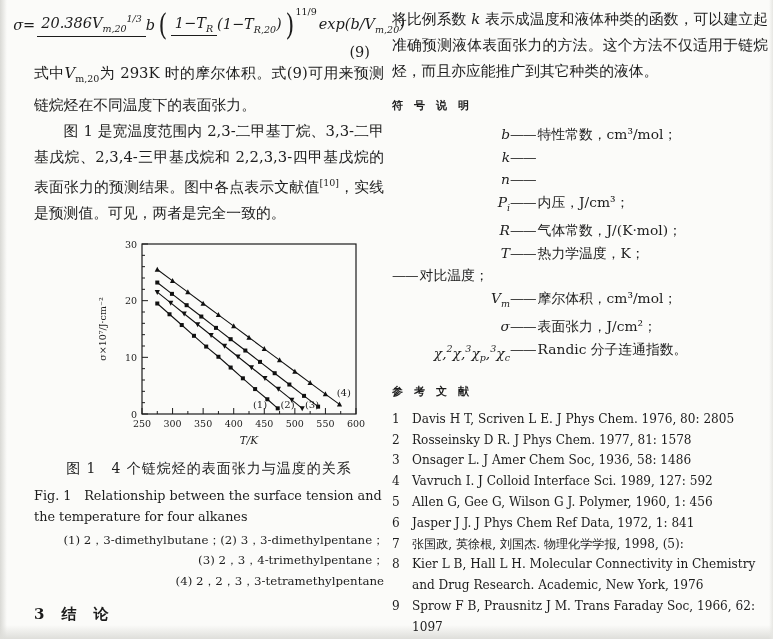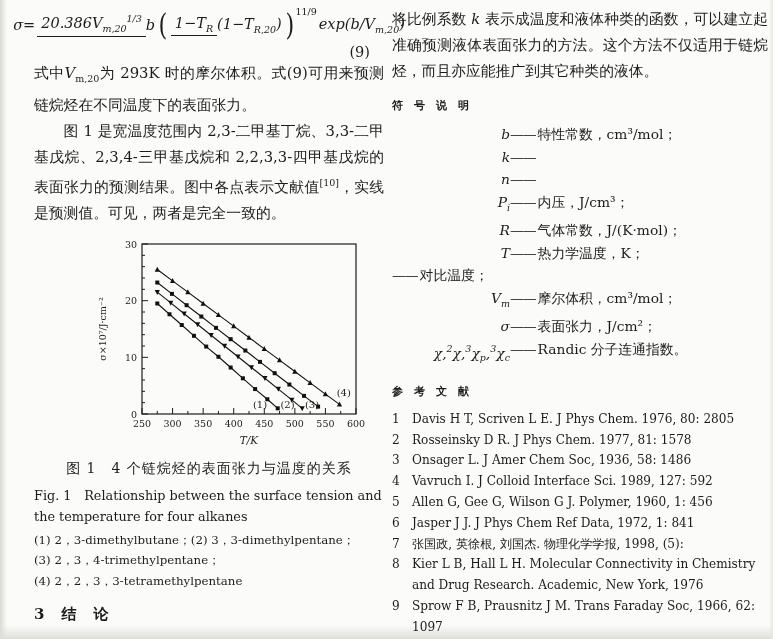--- a/index.html
+++ b/index.html
@@ -41,21 +41,21 @@
   .para { font-size:14.8px; line-height:26px; text-align:justify; }
   .para.indent { text-indent:2em; }
   .var { font-style:italic; }
   .ref-sup { font-size:9.5px; vertical-align:super; }
 
   
   .figure-block { margin-top:8px; }
   .chart-holder { margin-left:60px; }
   .fig-caption-cn { text-align:center; font-weight:normal; font-size:14px; margin-top:6px; letter-spacing:1px; }
   .fig-caption-en { text-align:left; font-size:12.8px; margin-top:7px; line-height:21px; }
-  .fig-legend { text-align:left; font-size:11.8px; line-height:20.5px; margin-top:3px; }
+  .fig-legend { text-align:right; font-size:11.8px; line-height:20.5px; margin-top:3px; }
 
   .section-heading { font-weight:bold; font-size:15px; margin-top:14px; letter-spacing:1px; }
 
   
   .nomenclature-heading, .refs-heading {
     text-align:left; font-weight:bold; font-size:11px; margin:14px 0 10px 0; }
   .sym-list { font-size:13.8px; }
   .sym-row { display:flex; line-height:22.6px; }
   .sym-name { width:118px; text-align:right; font-style:italic; flex:none; }
   .sym-name sup, .sym-name sub { font-style:italic; }

